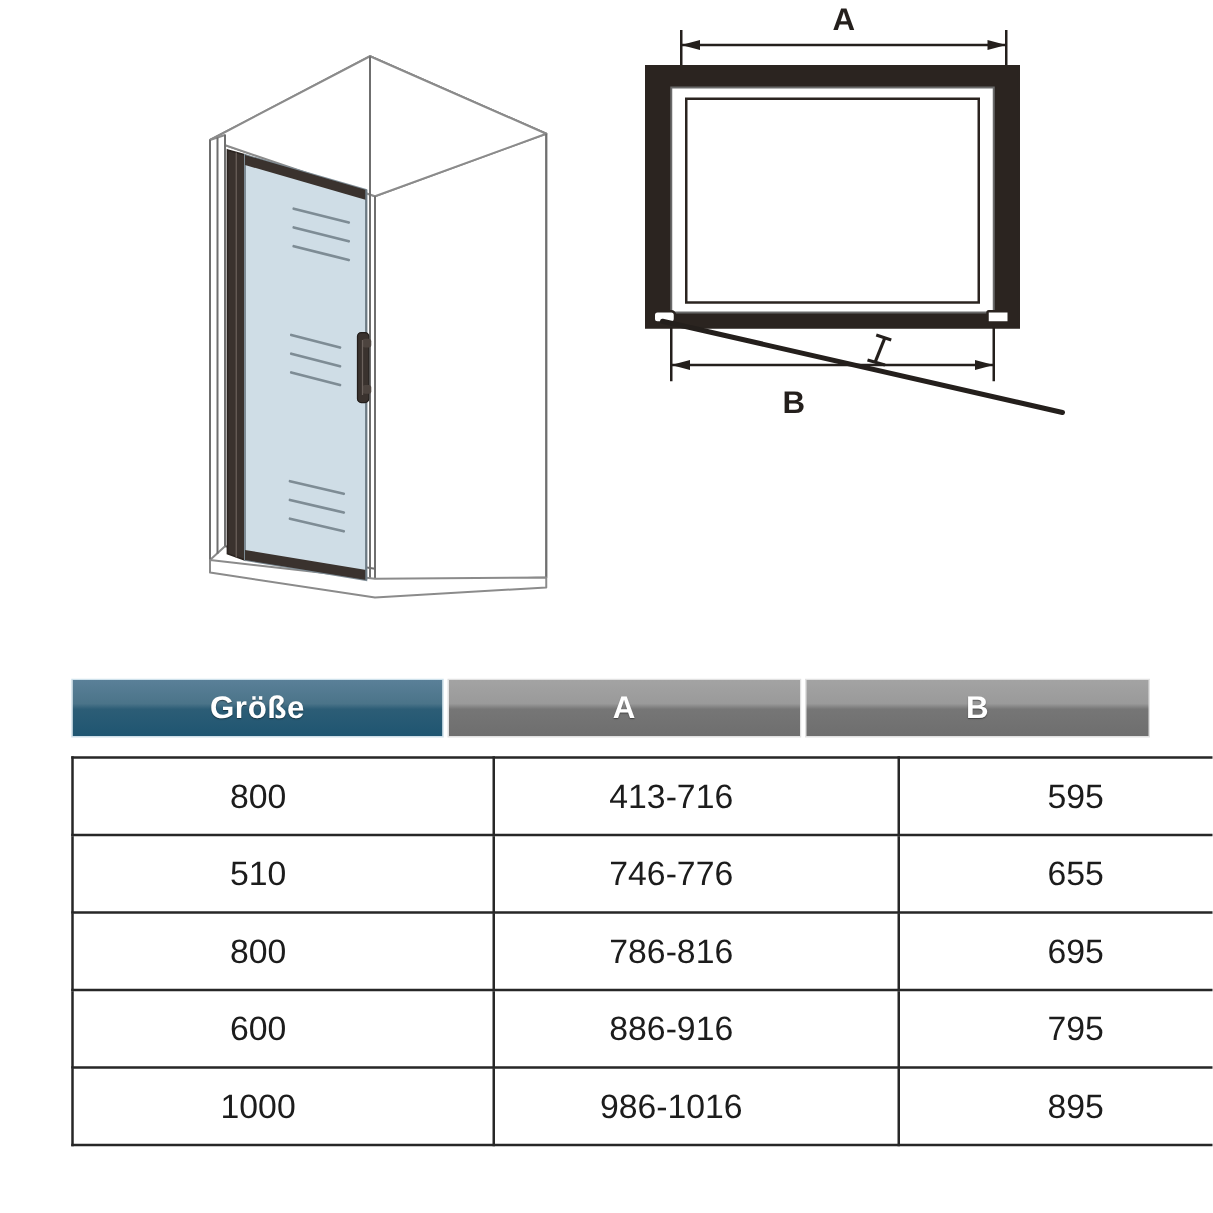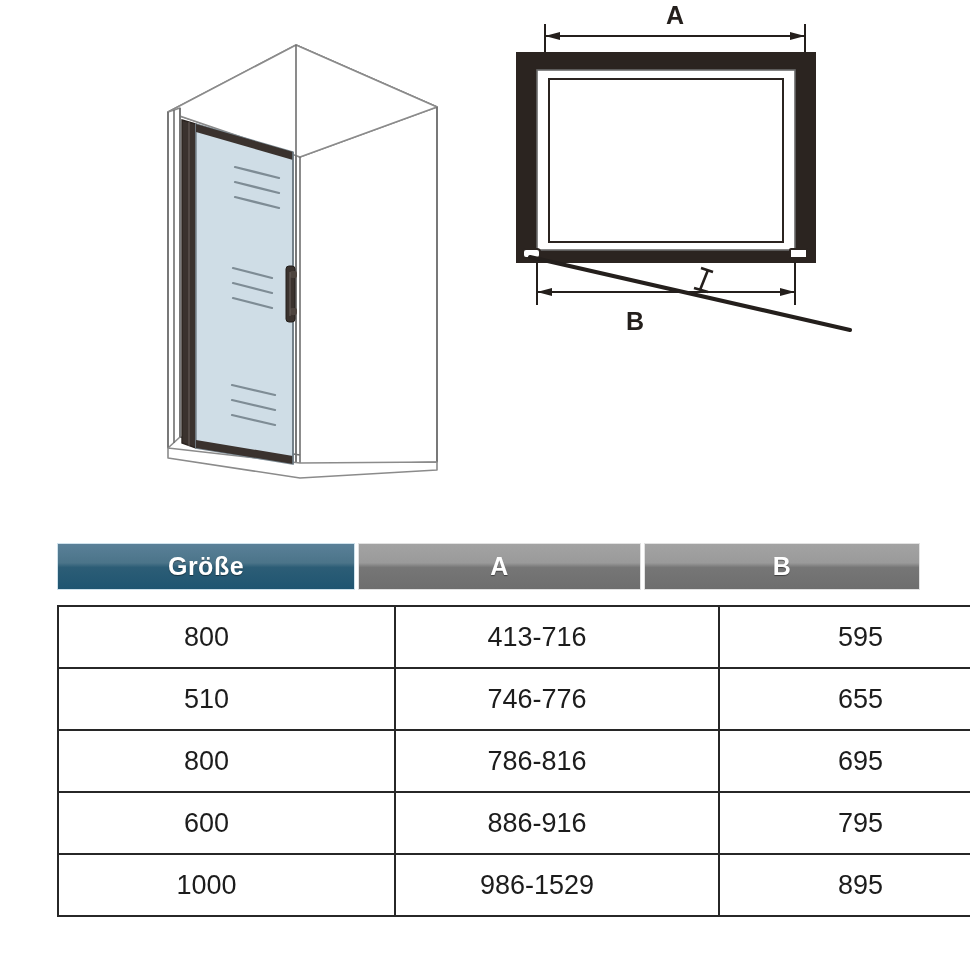--- a/index.html
+++ b/index.html
@@ -233,18 +233,18 @@
         <td class="c-a">786-816</td>
         <td class="c-b">695</td>
       </tr>
       <tr>
         <td class="c-size">600</td>
         <td class="c-a">886-916</td>
         <td class="c-b">795</td>
       </tr>
       <tr>
         <td class="c-size">1000</td>
-        <td class="c-a">986-1529</td>
+        <td class="c-a">986-1016</td>
         <td class="c-b">895</td>
       </tr>
     </tbody>
   </table>
 </div>
 
 </body></html>

